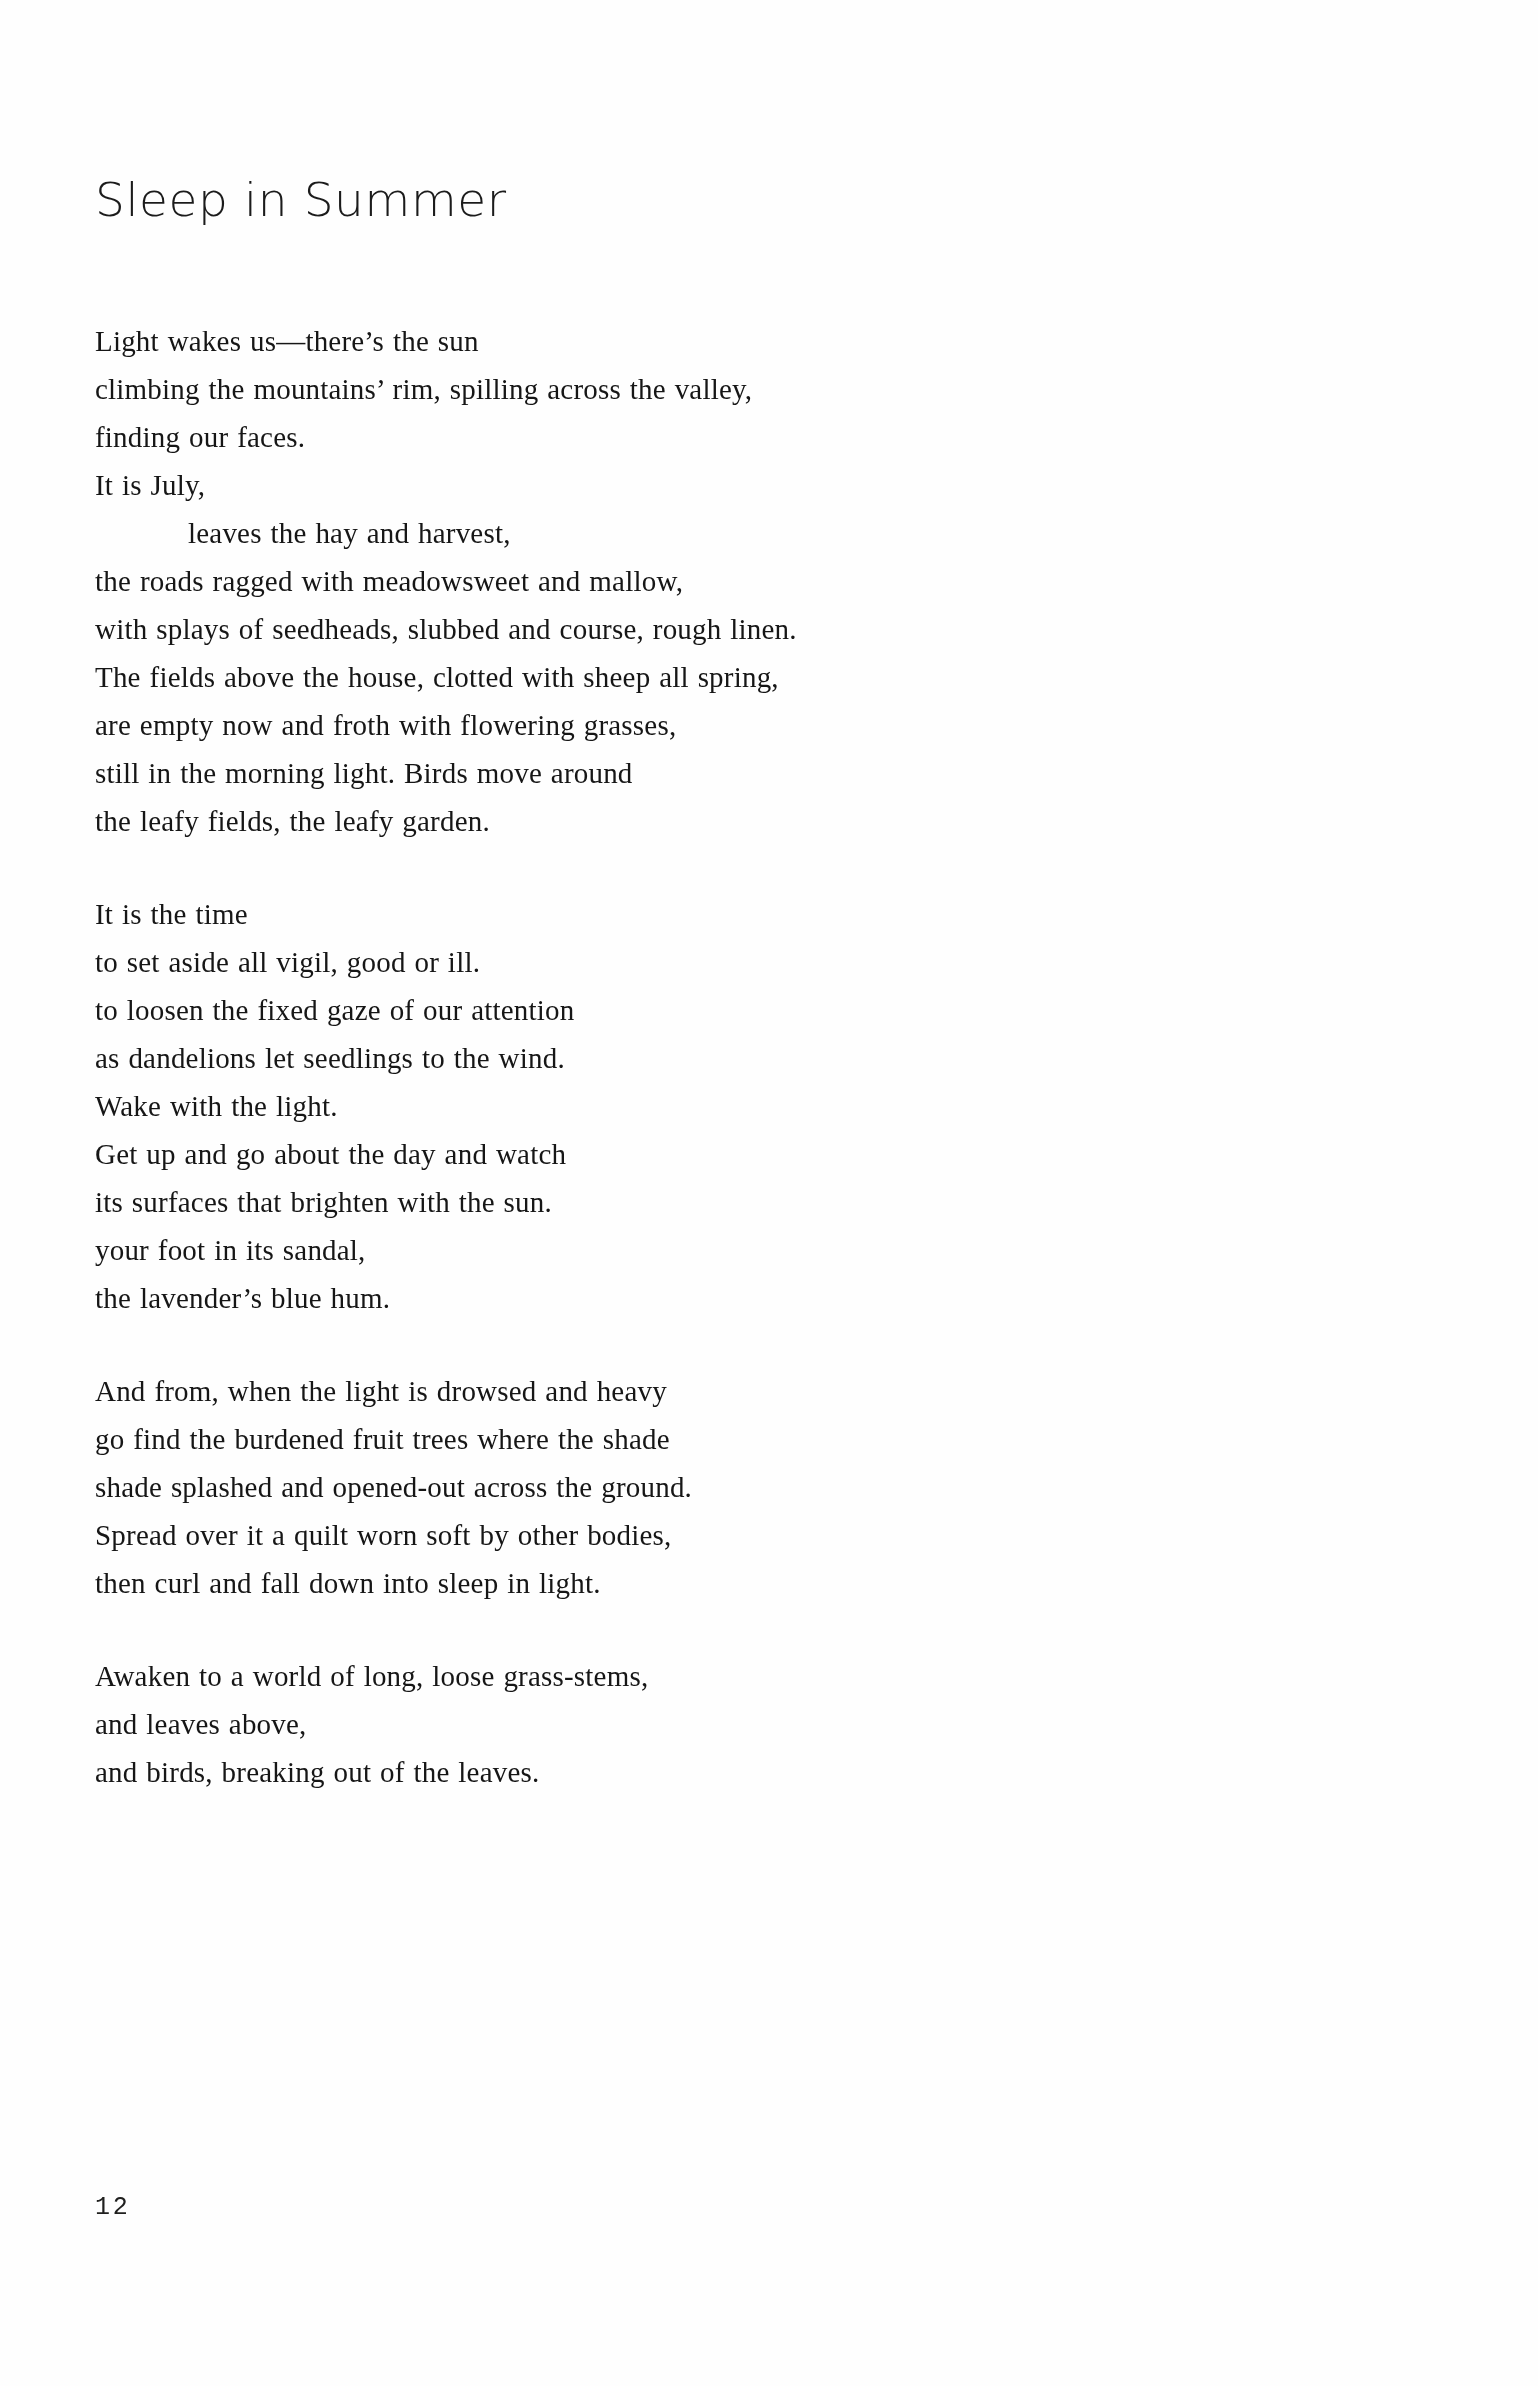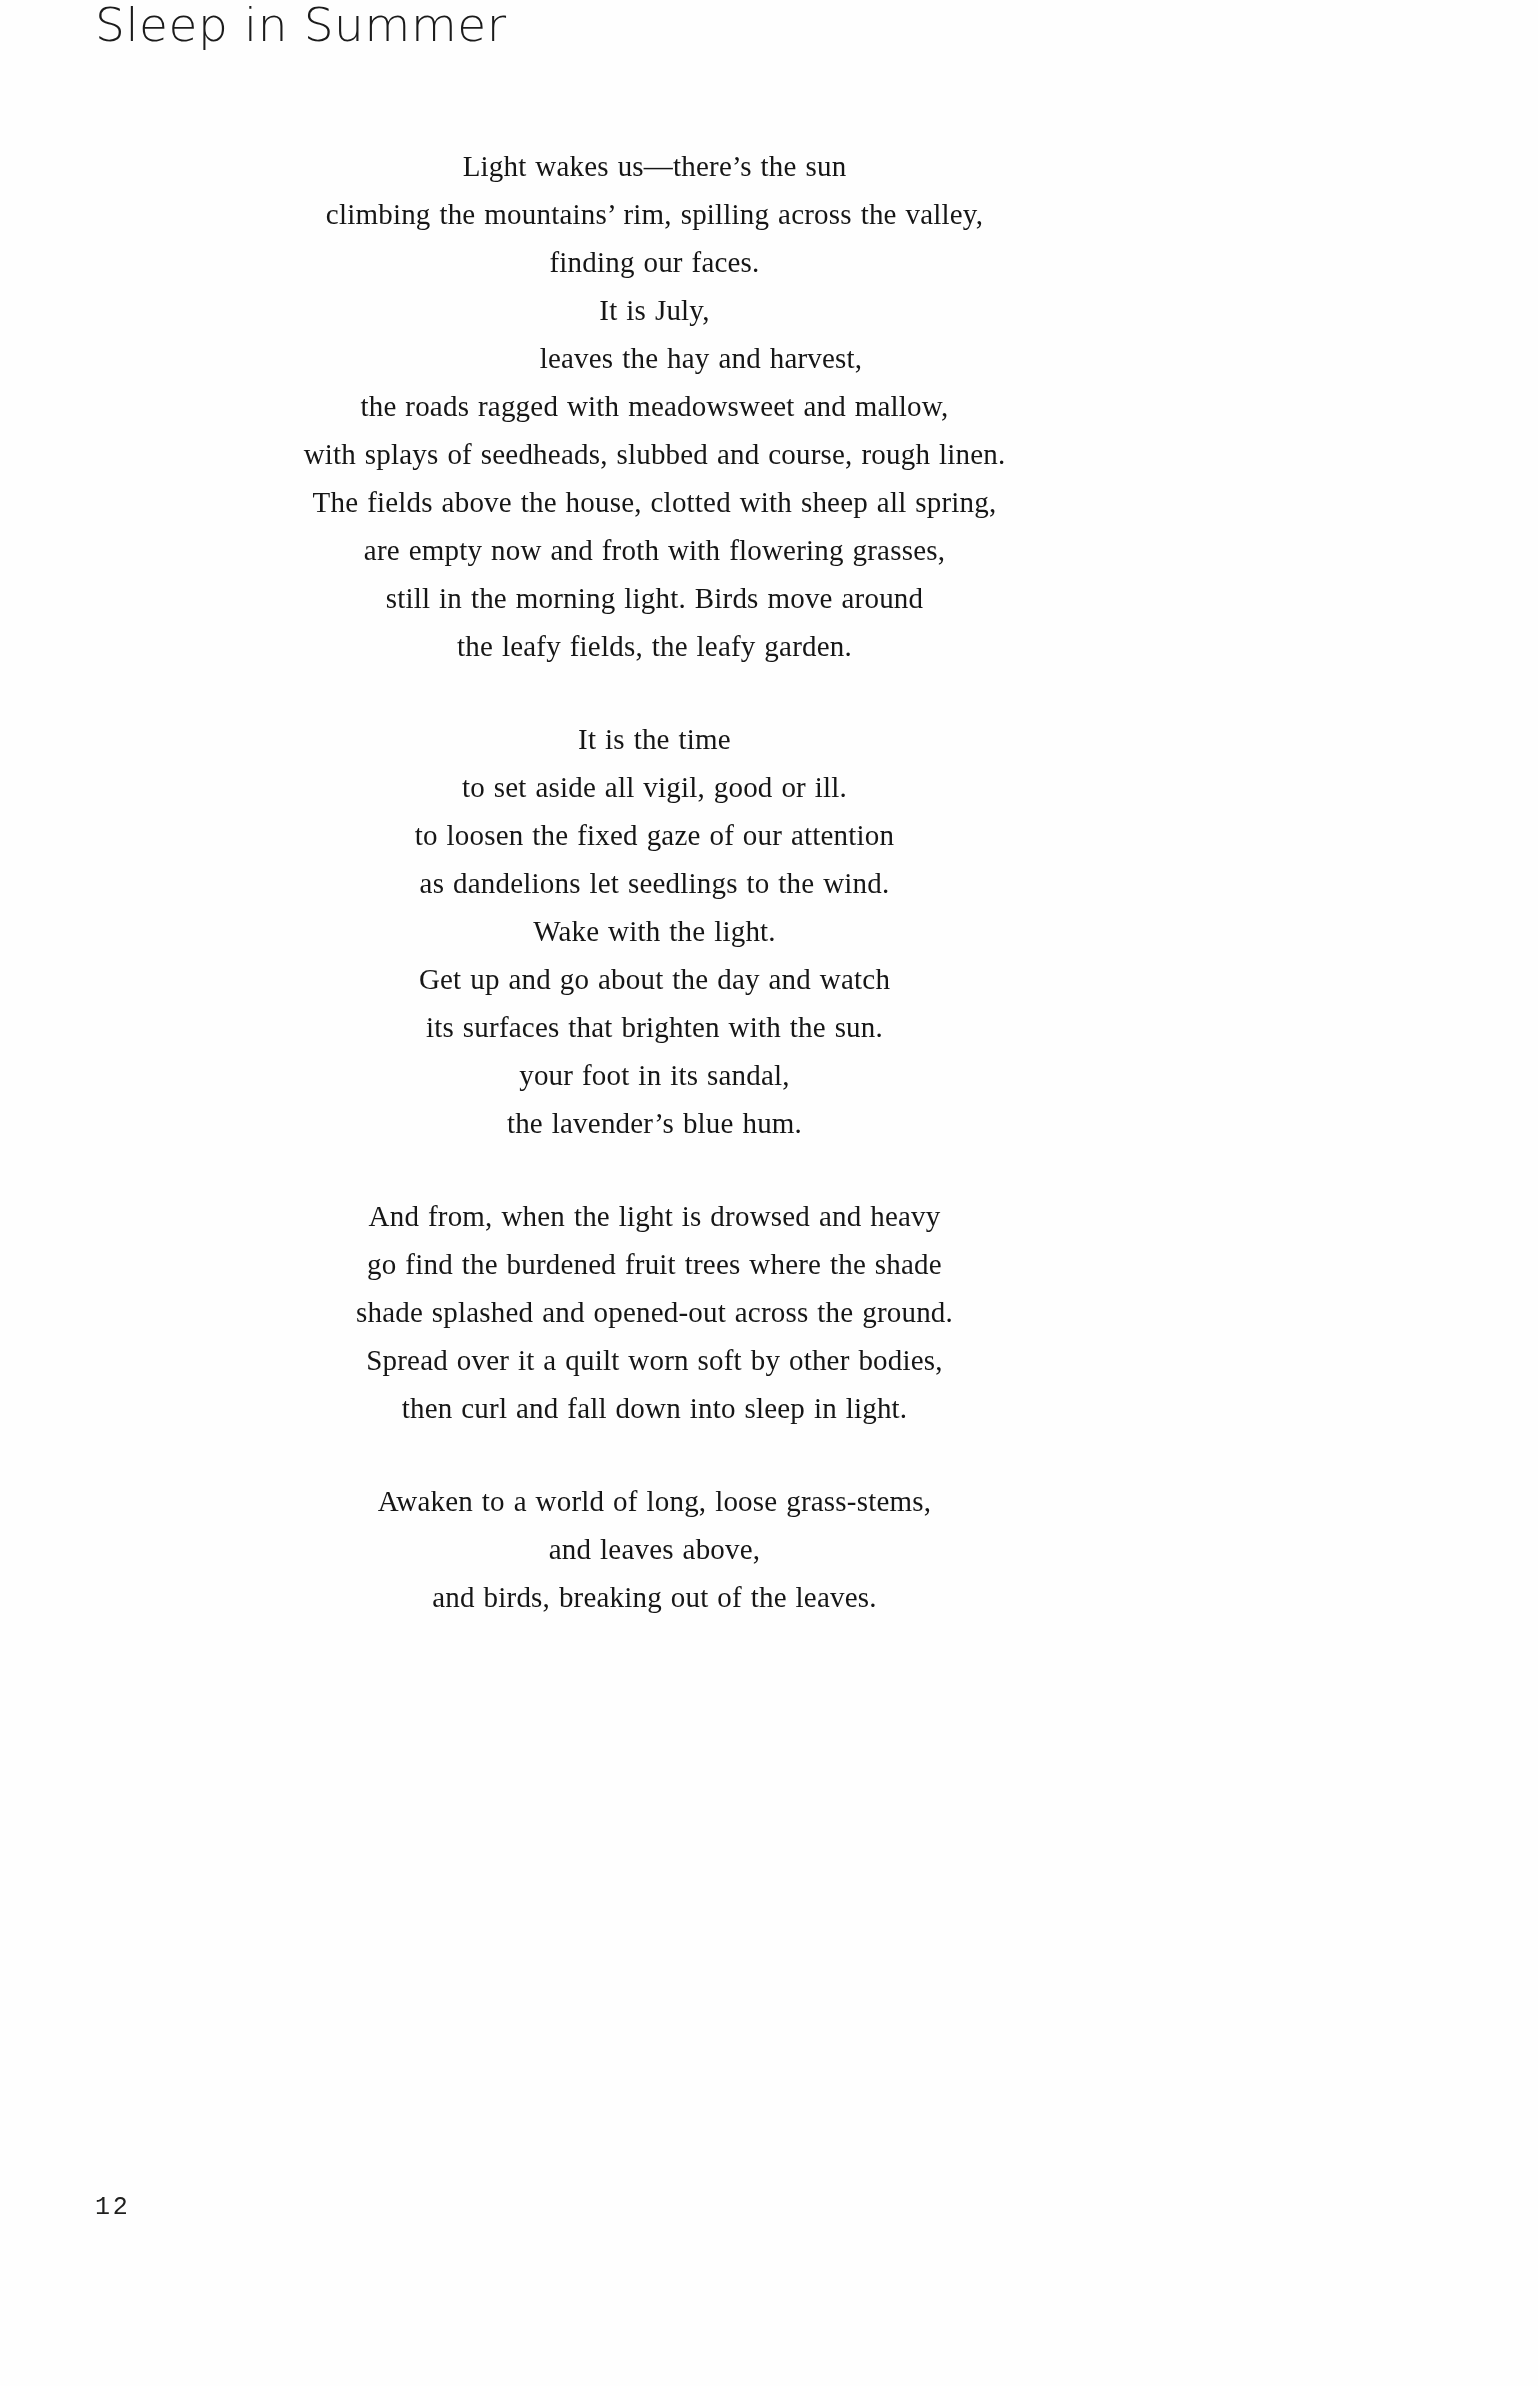--- a/index.html
+++ b/index.html
@@ -34,28 +34,28 @@
   }
 
   
   .poem-title {
     font-family: "DejaVu Sans", "Liberation Sans", sans-serif;
     font-weight: 300;
     font-size: 47px;
     letter-spacing: 0.6px;
     color: #1b1b1b;
     margin: 0;
+    padding-top: 175px;
     line-height: 1.05;
     white-space: pre;
   }
 
   
   .poem-body {
     margin-top: 93px;
-    text-align: center;
   }
 
   .stanza {
     margin: 0 0 45px 0;
   }
   .stanza:last-child {
     margin-bottom: 0;
     margin-top: 8px;
   }
 

